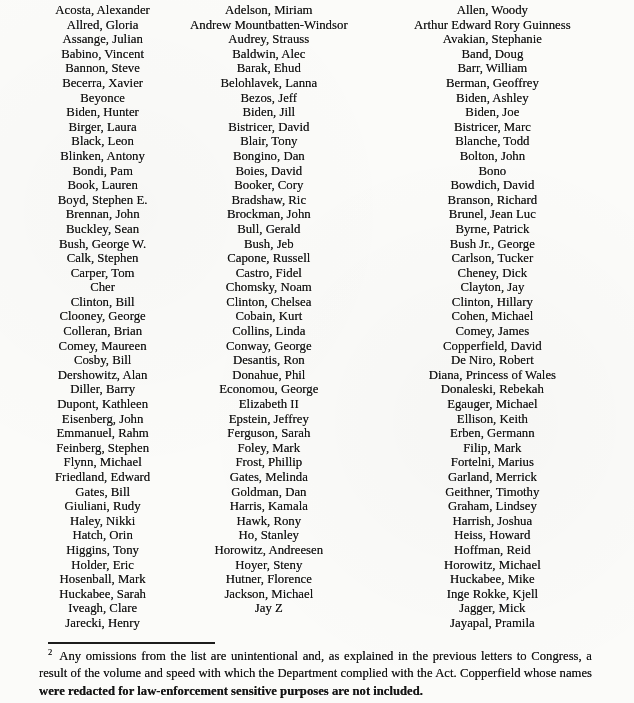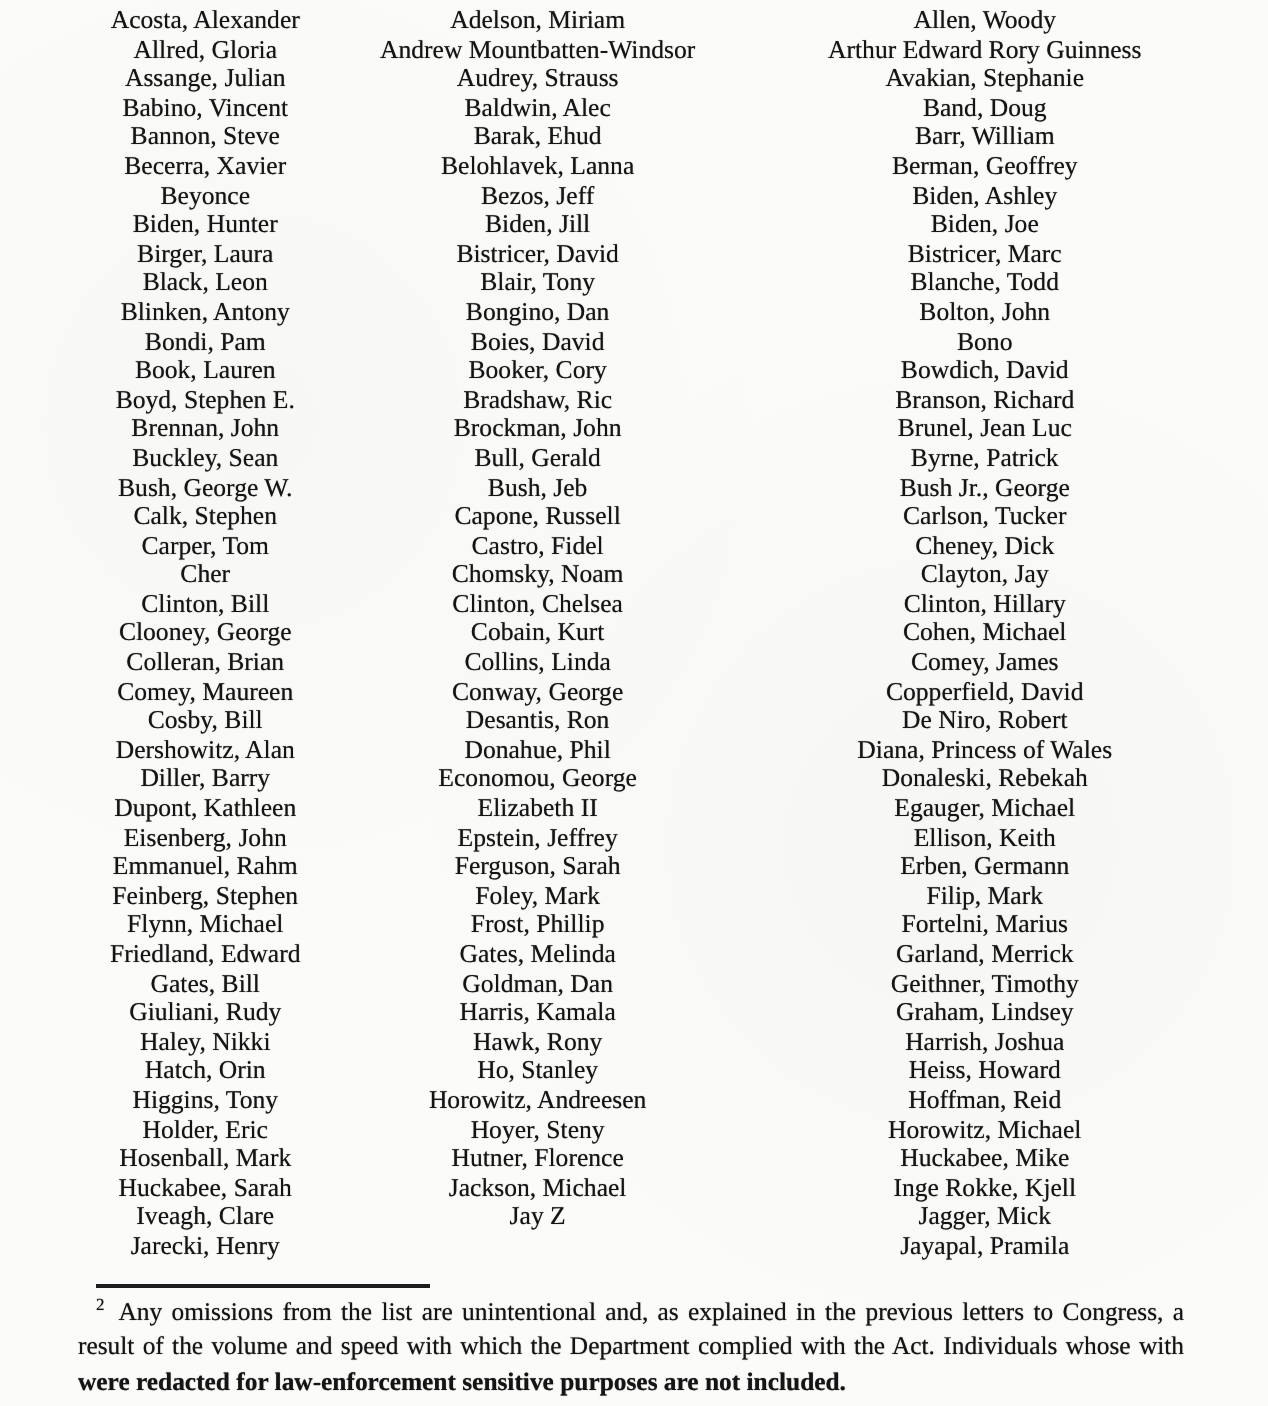--- a/index.html
+++ b/index.html
@@ -226,17 +226,17 @@
         <div class="name-row">Jayapal, Pramila</div>
       </div>
   </div>
 
   <div class="footnote-rule"></div>
 
   <div class="footnote">
     <div class="footnote-line first">
       <span class="footnote-marker">2</span><span>Any omissions from the list are unintentional and, as explained in the previous letters to Congress, a</span>
     </div>
-    <div class="footnote-line">result of the volume and speed with which the Department complied with the Act. Individuals whose with</div>
+    <div class="footnote-line">result of the volume and speed with which the Department complied with the Act. Copperfield whose names</div>
     <div class="footnote-line last">were redacted for law-enforcement sensitive purposes are not included.</div>
   </div>
 
 </div>
 
 </body></html>

